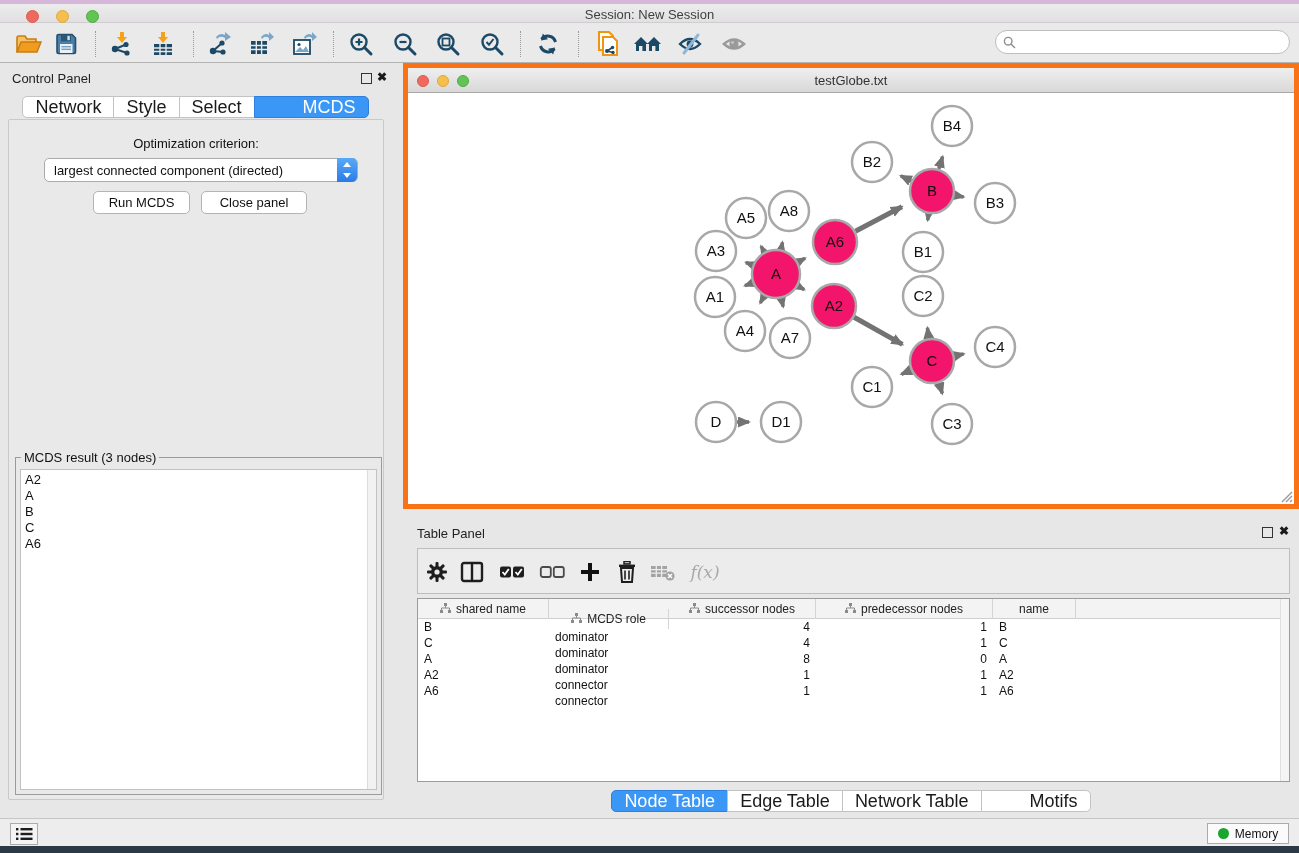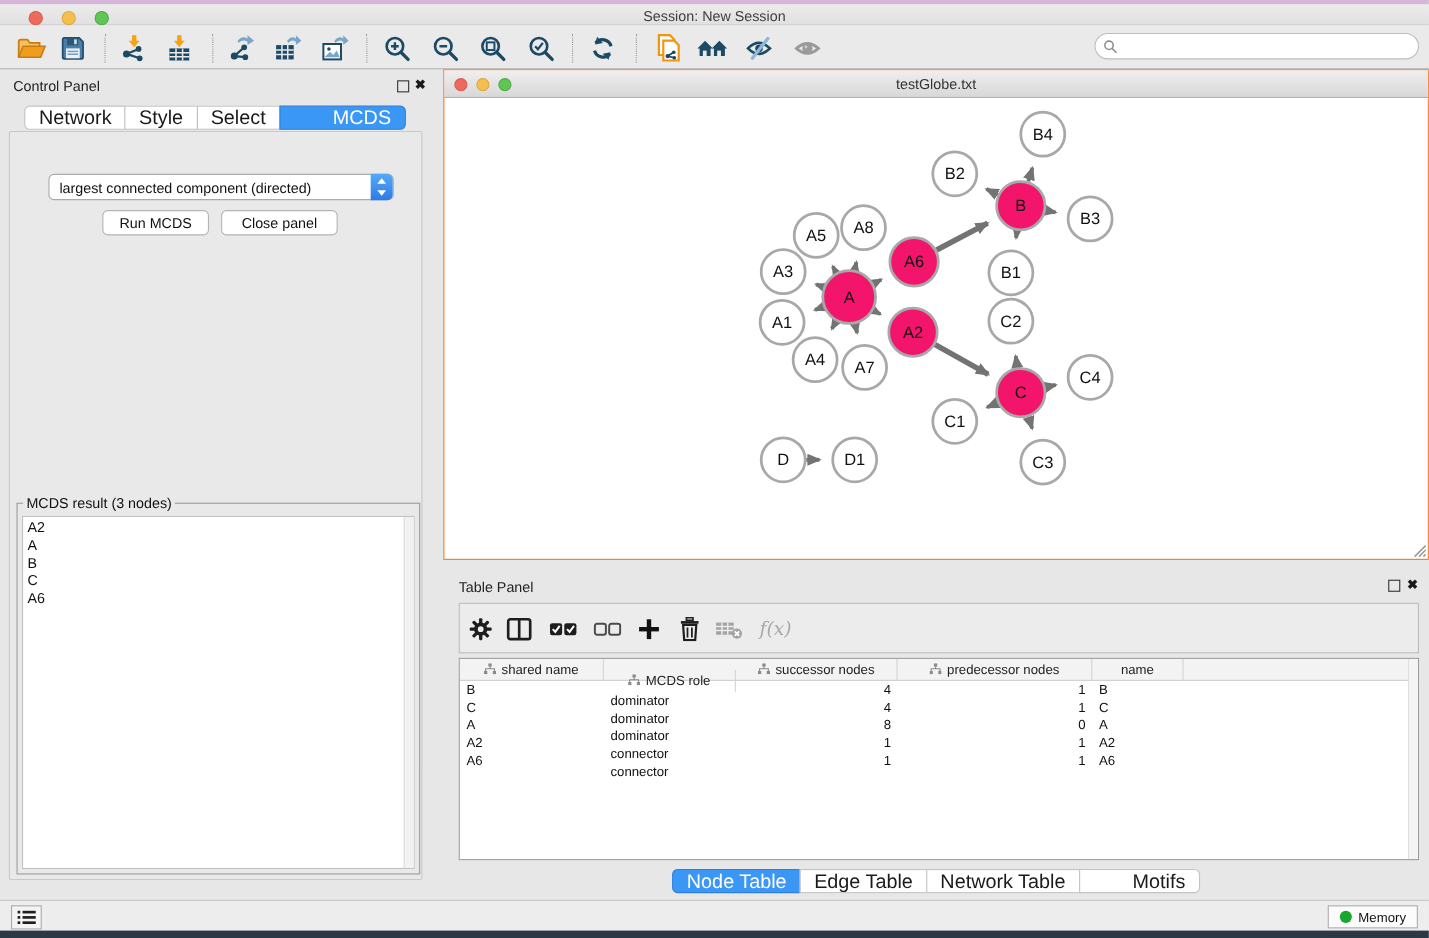--- a/index.html
+++ b/index.html
@@ -48,21 +48,21 @@
   .btn { position:absolute; height:23px; background:#fff; border:1px solid #b4b4b4; border-radius:5px;
     font-size:13px; color:#111; display:flex; align-items:center; justify-content:center; font-family:"Liberation Sans",sans-serif; }
   .fieldset { position:absolute; left:6px; top:337px; width:367px; height:338px; border:1px solid #9b9b9b; }
   .fieldset .legend { position:absolute; top:-8px; left:5px; background:#e9e9e9; padding:0 3px; font-size:13px; color:#111; }
   .mcds-listbox { position:absolute; left:4px; top:11px; right:4px; bottom:4px; background:#fff; border:1px solid #c2c2c2; }
   .mcds-scroll { position:absolute; right:0; top:0; bottom:0; width:9px; background:#f2f2f2; border-left:1px solid #dcdcdc; }
   .mcds-item { font-size:13px; color:#111; line-height:16px; padding-left:4px; }
 
   
   .net-window { position:absolute; left:403px; top:63px; width:896px; height:446px;
-    border:1px solid #f97316; background:#fff; }
+    border:5px solid #f97316; background:#fff; }
   .net-titlebar { position:absolute; left:0; top:0; right:0; height:25px;
     background:linear-gradient(#efefef,#d8d8d8); border-bottom:1px solid #a8a8a8; }
   .net-titlebar .tl { top:7px; width:12px; height:12px; }
   .net-titlebar .tl.red{left:9px;} .net-titlebar .tl.yellow{left:29px;} .net-titlebar .tl.green{left:49px;}
   .net-title { position:absolute; top:5px; left:0; right:0; text-align:center; font-size:13px; color:#333; }
   #net-svg { position:absolute; left:0; top:25px; }
   .nlabel { font-family:"Liberation Sans",sans-serif; font-size:15px; fill:#111; }
   .resize-grip { position:absolute; right:1px; bottom:1px; }
 
   
@@ -247,20 +247,21 @@
     <div class="panel-title">Control Panel</div>
     <div class="float-btn" style="left:361px"></div>
     <div class="close-btn" style="left:377px">✖</div>
     <div class="seg-row" id="cp-tabs" style="top:31px">
         <div class="seg">Network</div>
         <div class="seg">Style</div>
         <div class="seg">Select</div>
         <div class="seg seg-active">MCDS</div>
       </div>
     <div class="cp-content">
+      <div class="crit-label">Optimization criterion:</div>
       <div class="dropdown">
         <span class="dd-text">largest connected component (directed)</span>
         <span class="dd-cap">
           <svg width="20" height="24" viewBox="0 0 20 24">
               <path d="M10 4 L14 9 L6 9 Z" fill="#fff"></path>
               <path d="M10 20 L14 15 L6 15 Z" fill="#fff"></path>
             </svg>
         </span>
       </div>
       <div class="btn" style="left:84px; top:71px; width:97px;">Run MCDS</div>

